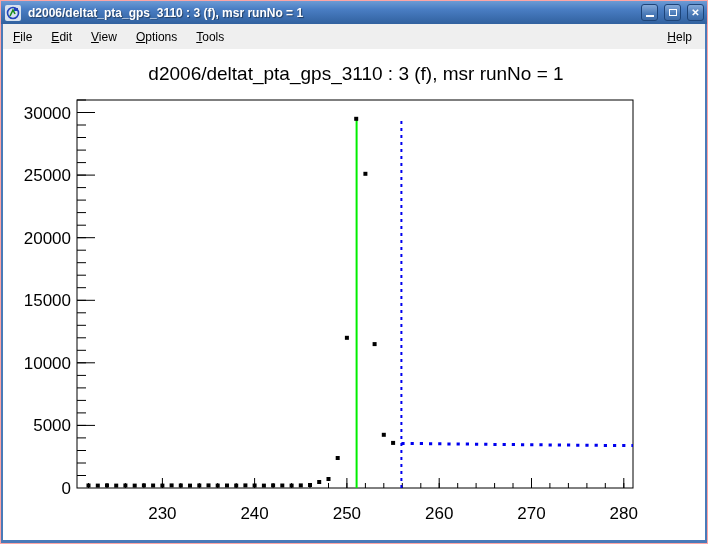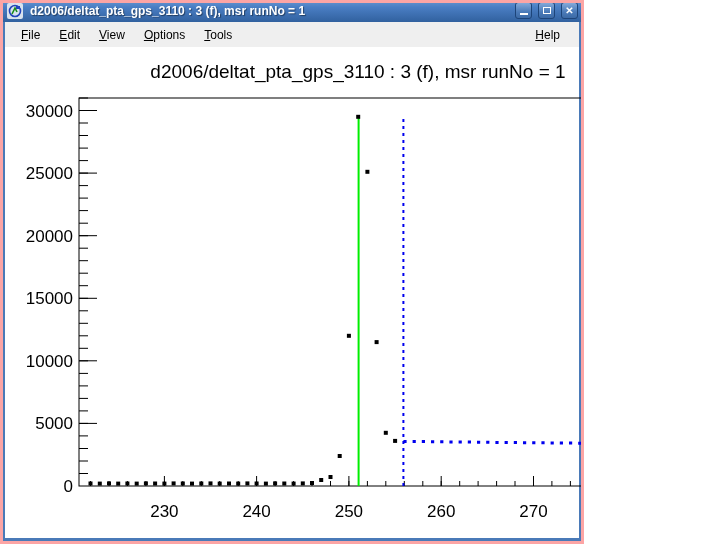--- a/index.html
+++ b/index.html
@@ -1,19 +1,19 @@
 <!DOCTYPE html>
 <html><head>
 <meta charset="utf-8">
 <style>
   * { margin:0; padding:0; box-sizing:border-box; }
   html,body { width:708px; height:544px; font-family:"Liberation Sans", sans-serif; }
   .window {
-    width:584px; height:544px;
-    border:3px solid #fca5a5;
+    width:708px; height:544px;
+    border:1px solid #fca5a5;
     background:#4a7ab8;
     display:flex; flex-direction:column;
     overflow:hidden;
     justify-content:flex-end;
   }
   .titlebar {
     height:23px; flex:0 0 23px;
     background:linear-gradient(to bottom,#6d9bd4 0%, #4a7ec4 35%, #31619f 100%);
     display:flex; align-items:center;
     padding:0 3px 0 4px; gap:4px;
@@ -31,21 +31,21 @@
     display:flex; align-items:center; justify-content:center;
     color:#fff; font-size:10px; font-weight:bold; cursor:default;
   }
   .glyph-min { width:8px; height:2px; background:#fff; margin-top:7px; }
   .glyph-max { width:8px; height:7px; border:1.5px solid #fff; }
   .menubar {
     height:25px; flex:0 0 25px; margin:0 2px;
     background:#efefef;
     display:flex; align-items:center;
     font-size:12px; color:#000;
-    padding:0 8px;
+    padding:0 2px;
   }
   .menu-item { padding:4px 8px; margin-right:3px; white-space:nowrap; }
   .menu-item u { text-decoration:underline; }
   .menu-spacer { flex:1 1 auto; }
   .main {
     margin:0 2px 3px 2px; height:491px; flex:0 0 491px;
     background:#ffffff; position:relative;
   }
   svg text { font-family:"Liberation Sans", sans-serif; fill:#000; }
 </style>

